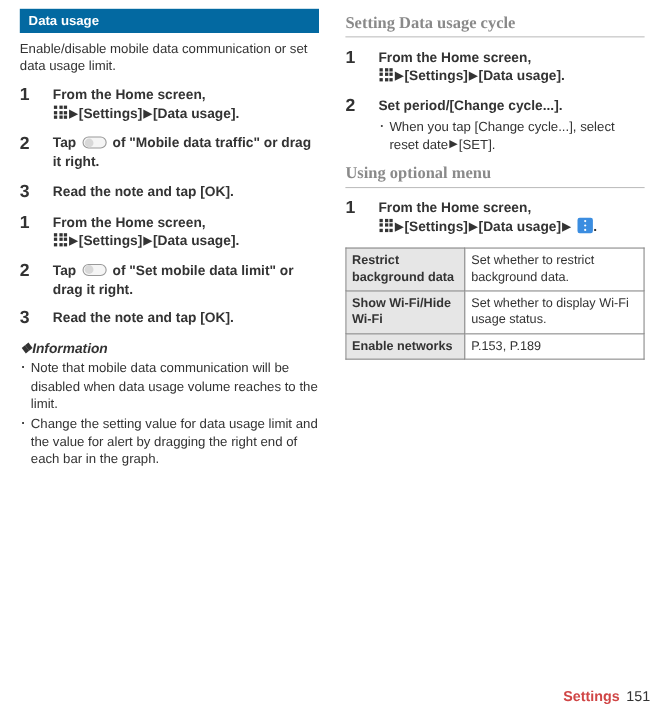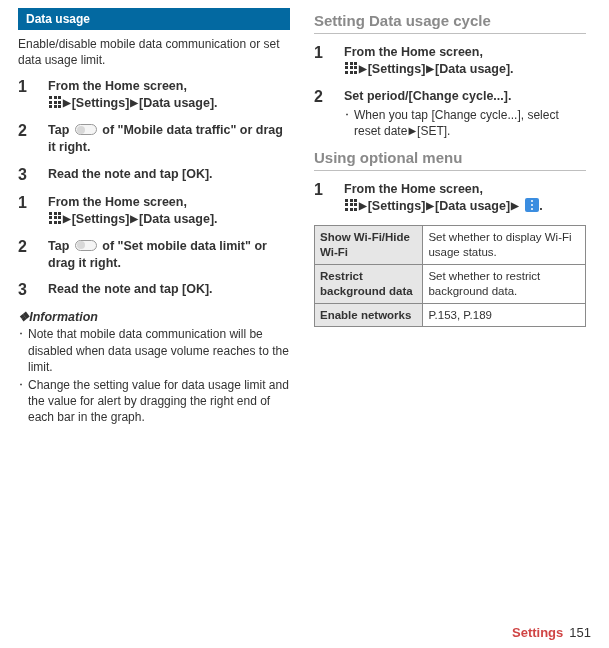--- a/index.html
+++ b/index.html
@@ -37,20 +37,21 @@
   }
   .section-title {
     color: #8a8a8a;
     font-weight: bold;
     font-size: 15px;
     line-height: 1.2;
     border-bottom: 1px solid #bfbfbf;
     padding-bottom: 3px;
     margin-bottom: 10px;
     margin-top: 4px;
+    font-family: Liberation Serif, serif;
   }
   .step {
     display: flex;
     margin-bottom: 10px;
   }
   .step-num {
     font-weight: bold;
     font-size: 16px;
     width: 30px;
     flex-shrink: 0;
@@ -301,26 +302,26 @@
         <div class="step-main">
           <span>From the Home screen, </span><br>
           <span class="grid-icon"></span><span class="arrow">▶</span><span>[Settings]</span><span class="arrow">▶</span><span>[Data usage]</span><span class="arrow">▶</span> <span class="menu-icon"></span>.
         </div>
       </div>
     </div>
 
     <table class="opt">
       <tbody>
           <tr>
+        <td class="lab">Restrict background data</td>
+        <td>Set whether to restrict background data.</td>
+      </tr>
+      <tr>
         <td class="lab">Show Wi-Fi/Hide Wi-Fi</td>
         <td>Set whether to display Wi-Fi usage status.</td>
-      </tr>
-      <tr>
-        <td class="lab">Restrict background data</td>
-        <td>Set whether to restrict background data.</td>
       </tr>
       <tr>
         <td class="lab">Enable networks</td>
         <td>P.153, P.189</td>
       </tr>
     </tbody>
       </table>
   </div>
 </div>
 

